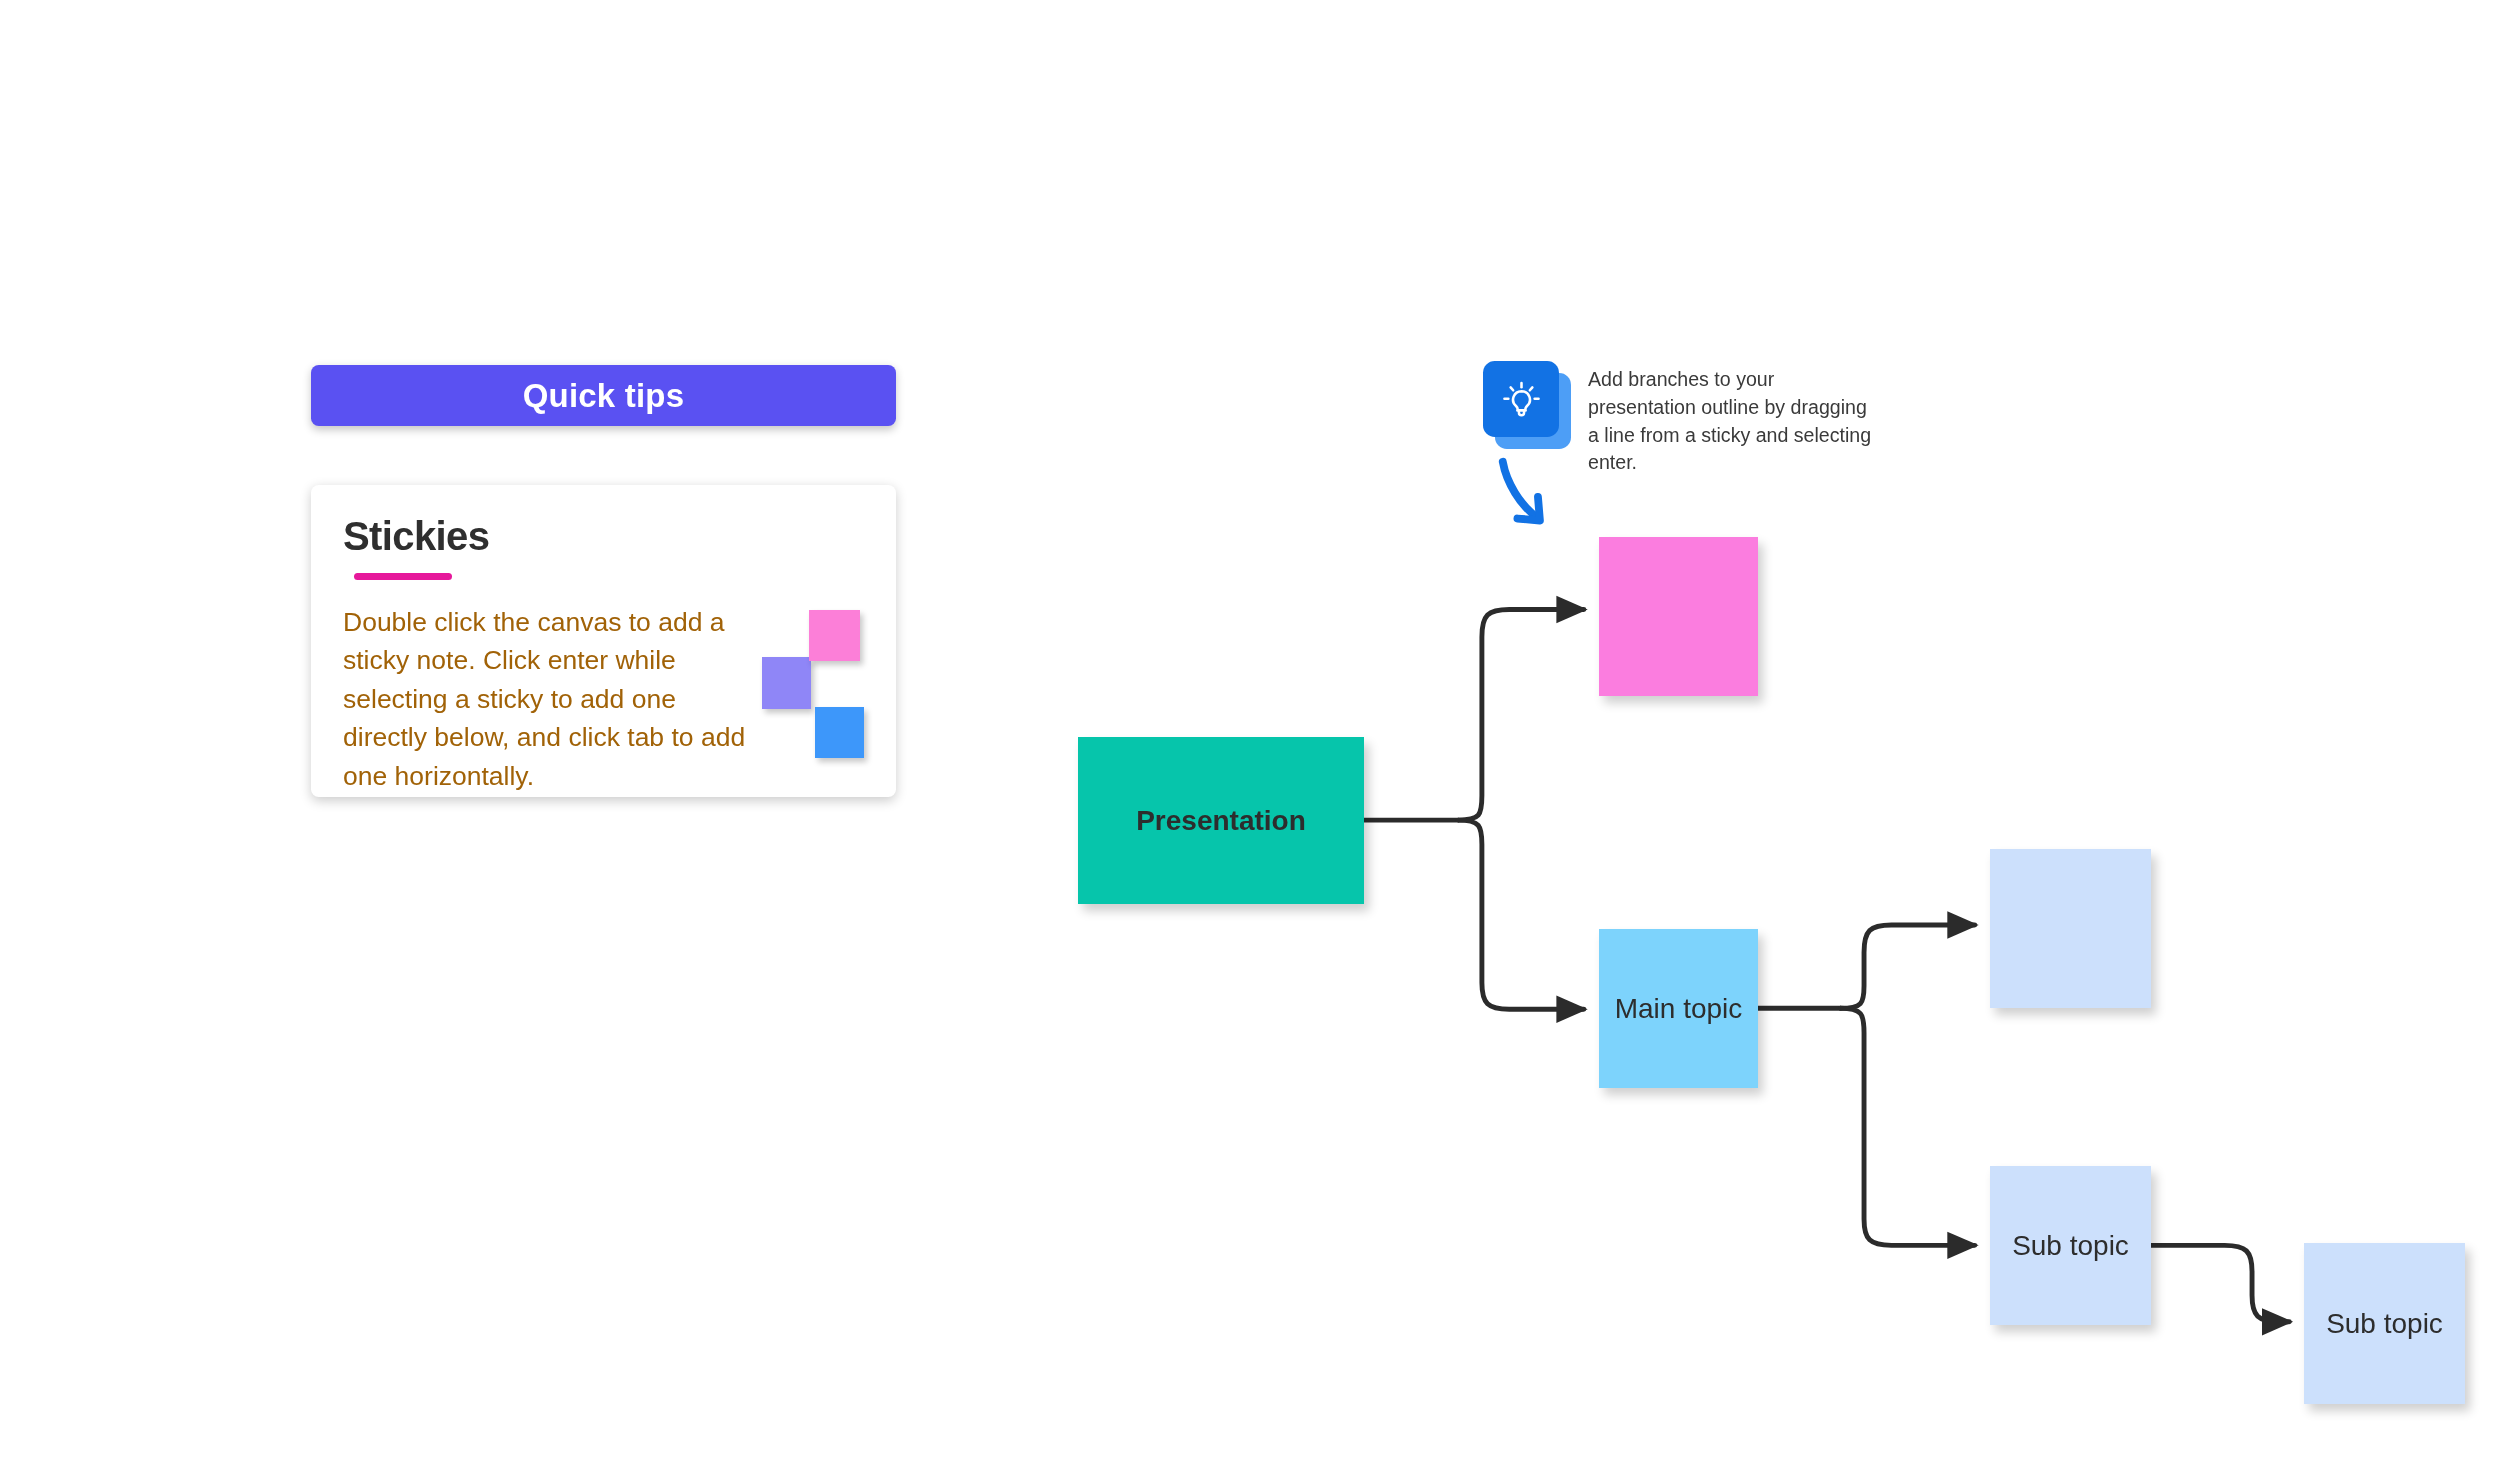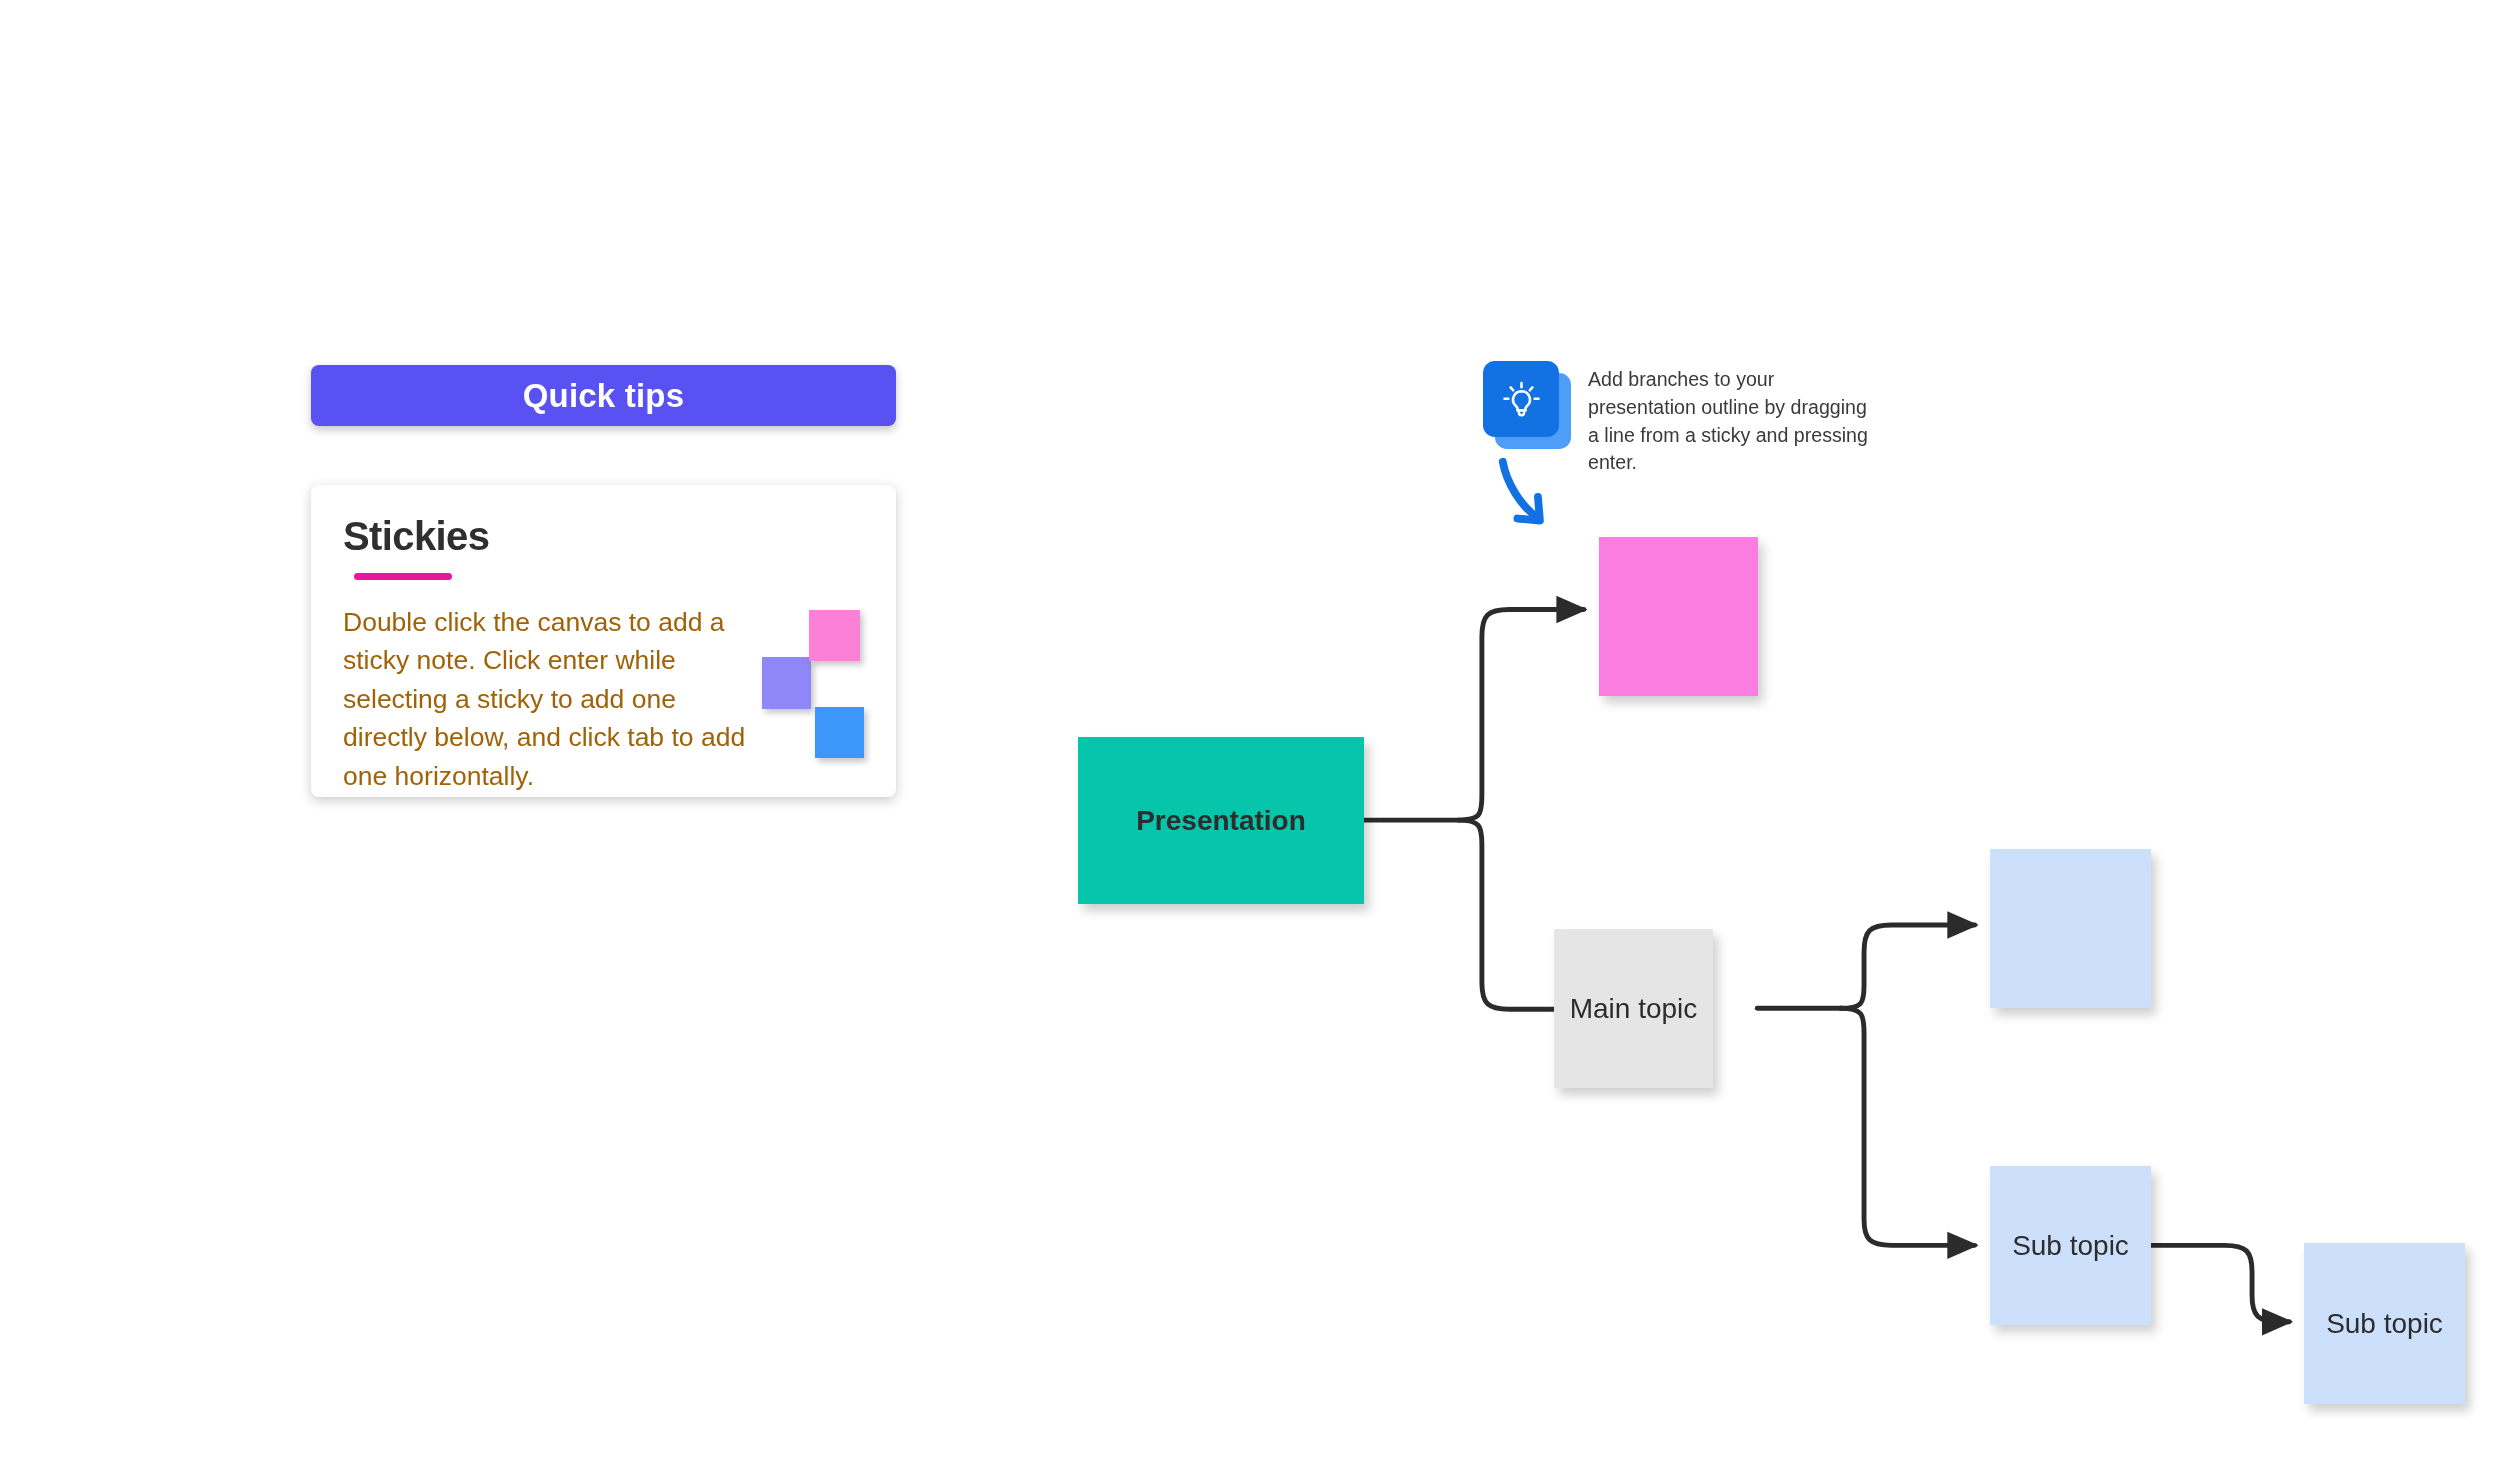--- a/index.html
+++ b/index.html
@@ -174,22 +174,22 @@
   #node-presentation {
     left: 1078px; top: 737px; width: 286px; height: 167px;
     background: #06c5ab;
     font-weight: bold;
   }
   #node-pink {
     left: 1599px; top: 537px; width: 159px; height: 159px;
     background: #fb7ddf;
   }
   #node-main-topic {
-    left: 1554px; top: 929px; width: 159px; height: 159px;
-    background: #e5e5e5;
+    left: 1599px; top: 929px; width: 159px; height: 159px;
+    background: #7dd3fc;
   }
   #node-light-empty {
     left: 1990px; top: 849px; width: 161px; height: 159px;
     background: #cce0fc;
   }
   #node-sub-topic-1 {
     left: 1990px; top: 1166px; width: 161px; height: 159px;
     background: #cce0fc;
   }
   #node-sub-topic-2 {
@@ -256,21 +256,21 @@
             <path d="M25 8.2 l0 4.2"></path>
             <path d="M13.9 12.6 l2.6 3.0"></path>
             <path d="M36.1 12.6 l-2.6 3.0"></path>
             <path d="M7.6 24.2 l4.0 0"></path>
             <path d="M42.4 24.2 l-4.0 0"></path>
           </g>
         </svg>
       </div>
     </div>
 
-    <div id="tip-text">Add branches to your presentation outline by dragging a line from a sticky and pressing enter.</div>
+    <div id="tip-text">Add branches to your presentation outline by dragging a line from a sticky and selecting enter.</div>
 
     <svg id="tip-arrow" viewBox="0 0 100 90">
       <path d="M16 8 C20 30 34 52 50 64" fill="none" stroke="#1272e4" stroke-width="8" stroke-linecap="round"></path>
       <path d="M52 44 L54 68 L31 66" fill="none" stroke="#1272e4" stroke-width="8" stroke-linecap="round" stroke-linejoin="round"></path>
     </svg>
   </div>
 
   <div class="sticky-node" id="node-presentation">
     <span>Presentation</span>
   </div>

